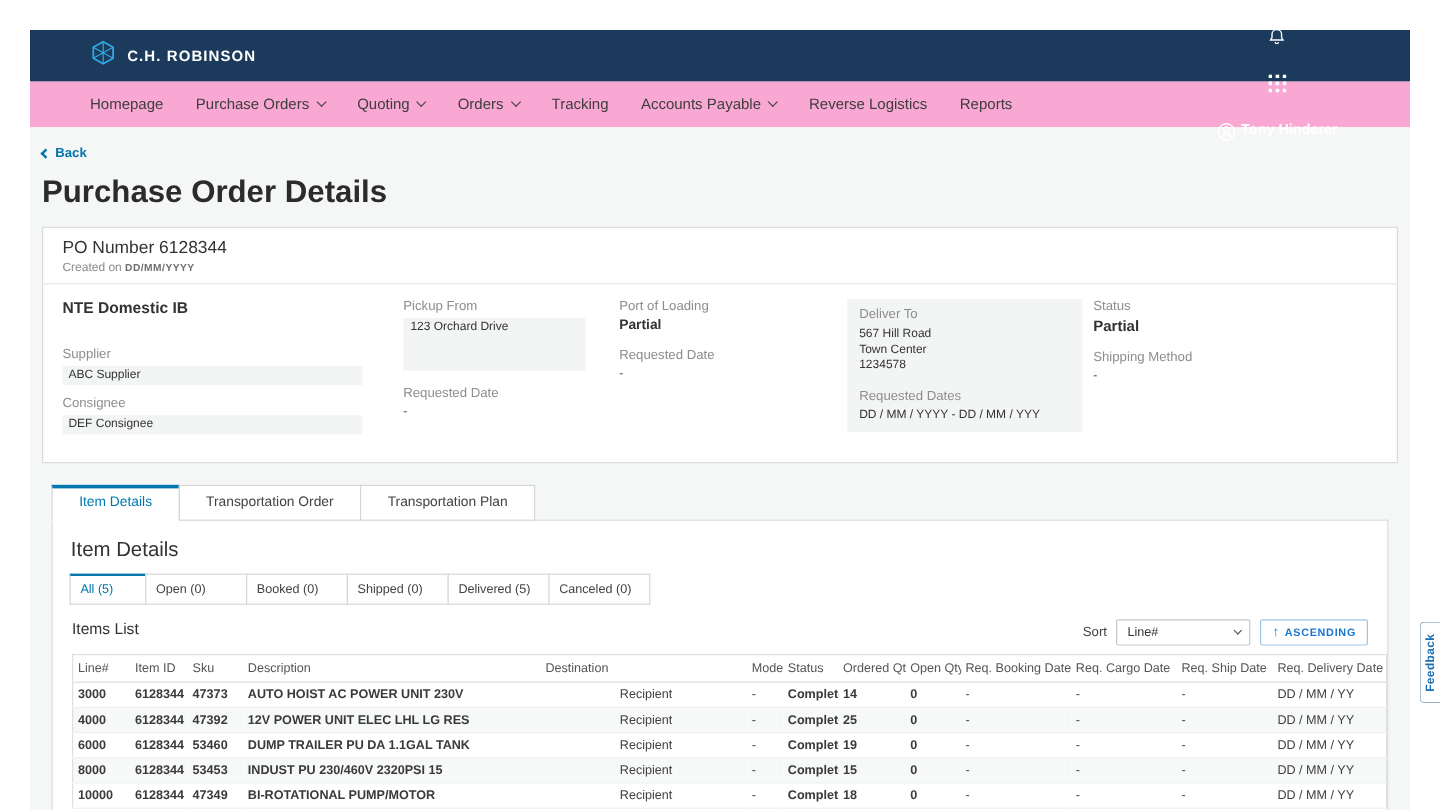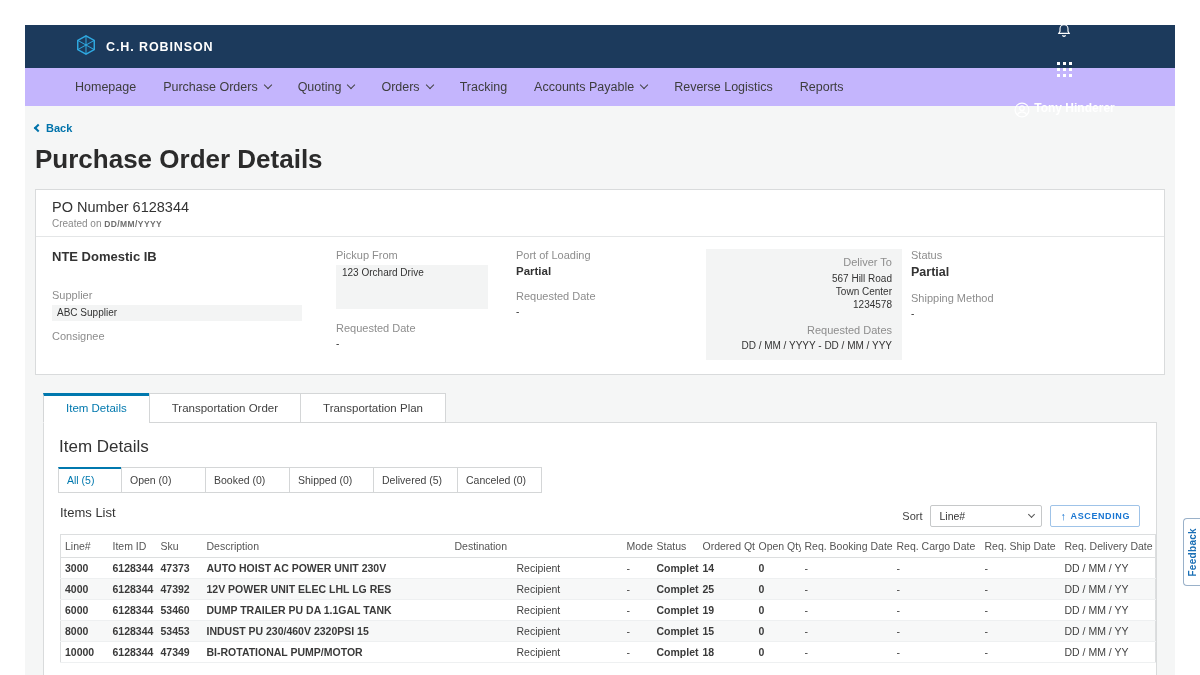--- a/index.html
+++ b/index.html
@@ -16,21 +16,21 @@
   .searchbox { position:relative; width:186px; }
   .searchbox input { width:100%; height:26px; border:none; border-radius:2px;
     padding:0 28px 0 10px; font-size:11px; color:#333; font-family:inherit; }
   .searchbox input::placeholder { color:#9a9a9a; }
   .search-ic { position:absolute; right:8px; top:6px; cursor:pointer; }
   .tb-ic { display:flex; cursor:pointer; }
   .user { display:flex; align-items:flex-start; gap:3px; color:#fff; font-size:12px;
     font-weight:700; cursor:pointer; }
 
   
-  .menubar { height:38px; background:#c4b5fd; display:flex; align-items:center;
+  .menubar { height:38px; background:#f9a8d4; display:flex; align-items:center;
     gap:27px; padding-left:50px; font-size:12.5px; color:#3d3d3d; }
   .menu-item { display:flex; align-items:center; gap:7px; cursor:pointer; white-space:nowrap; }
   .nav-caret { width:6px; height:6px; border-right:1.6px solid #444;
     border-bottom:1.6px solid #444; transform:rotate(45deg); margin-top:-4px; }
 
   
   .content { background:#f5f6f6; padding:10px 5px 12px; min-height:514px; }
   .back { display:inline-flex; align-items:center; gap:5px; color:#0073ab;
     font-size:11px; font-weight:700; margin:6px 0 2px 5px; text-decoration:none; cursor:pointer; }
   .back-ch { width:6px; height:6px; border-left:2px solid #0073ab;
@@ -46,21 +46,21 @@
   .po-grid { display:grid; grid-template-columns:284px 180px 190px 205px 1fr;
     padding:12px 16px 14px; }
   .po-type { font-size:13px; font-weight:700; color:#333; margin-bottom:25px; }
   .f-label { font-size:11px; color:#8d8d8d; margin-bottom:4px; }
   .f-value { font-size:10px; color:#333; }
   .mt { margin-top:13px; }
   .masked { background:#f3f4f4; padding:2px 5px 3px; width:250px; margin-bottom:9px; }
   .masked-block { background:#f3f4f4; width:152px; height:44px; padding:2px 6px;
     font-size:10px; color:#333; }
   .bold-val { font-size:12.5px; font-weight:700; color:#333; }
-  .deliver-panel { background:#f3f4f4; width:196px; padding:7px 10px 9px;text-align:right; }
+  .deliver-panel { background:#f3f4f4; width:196px; padding:7px 10px 9px; }
   .deliver-line { font-size:10px; color:#333; line-height:1.3; }
   .dp-spacer { height:13px; }
 
   
   .tabs-wrap { margin:0 13px; }
   .tabs-row { display:flex; position:relative; z-index:2; margin-bottom:-1px; }
   .tab { background:#fff; border:1px solid #d4d6d7; height:30px; line-height:28px;
     padding:0 22px; font-size:11.5px; color:#424242; cursor:pointer; margin-right:-1px; }
   .tab.active { border-top:3px solid #0078ae; border-bottom-color:#fff;
     color:#0078ae; line-height:25px; }
@@ -210,20 +210,21 @@
           <span>Created on</span>
           <b>DD/MM/YYYY</b>
         </div>
       </div>
       <div class="po-grid">
         <div>
           <div class="po-type">NTE Domestic IB</div>
           <div class="f-label">Supplier</div>
           <div class="f-value masked">ABC Supplier</div>
           <div class="f-label">Consignee</div>
+          <div class="f-value masked">DEF Consignee</div>
         </div>
         <div>
           <div class="f-label">Pickup From</div>
           <div class="masked-block">123 Orchard Drive</div>
           <div class="f-label mt">Requested Date</div>
           <div class="f-value">-</div>
         </div>
         <div>
           <div class="f-label">Port of Loading</div>
           <div class="bold-val" style="font-size:11.5px;">Partial</div>

